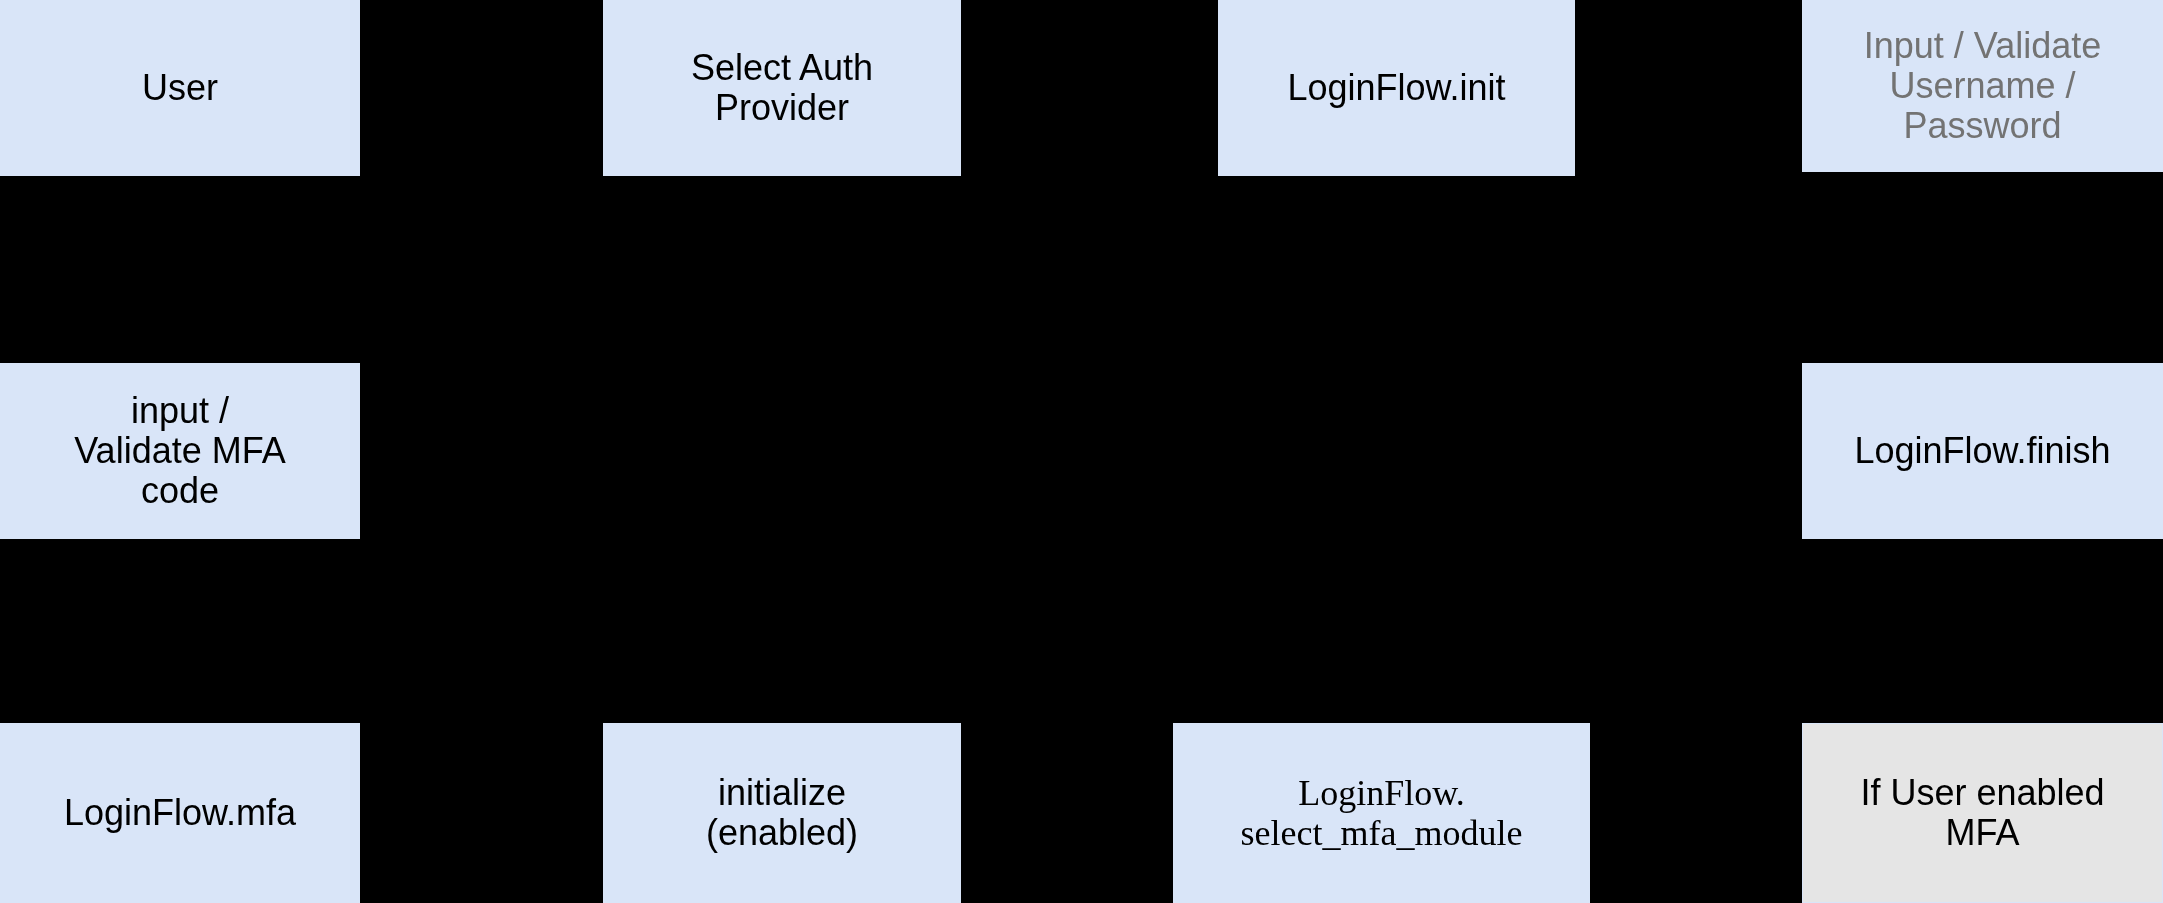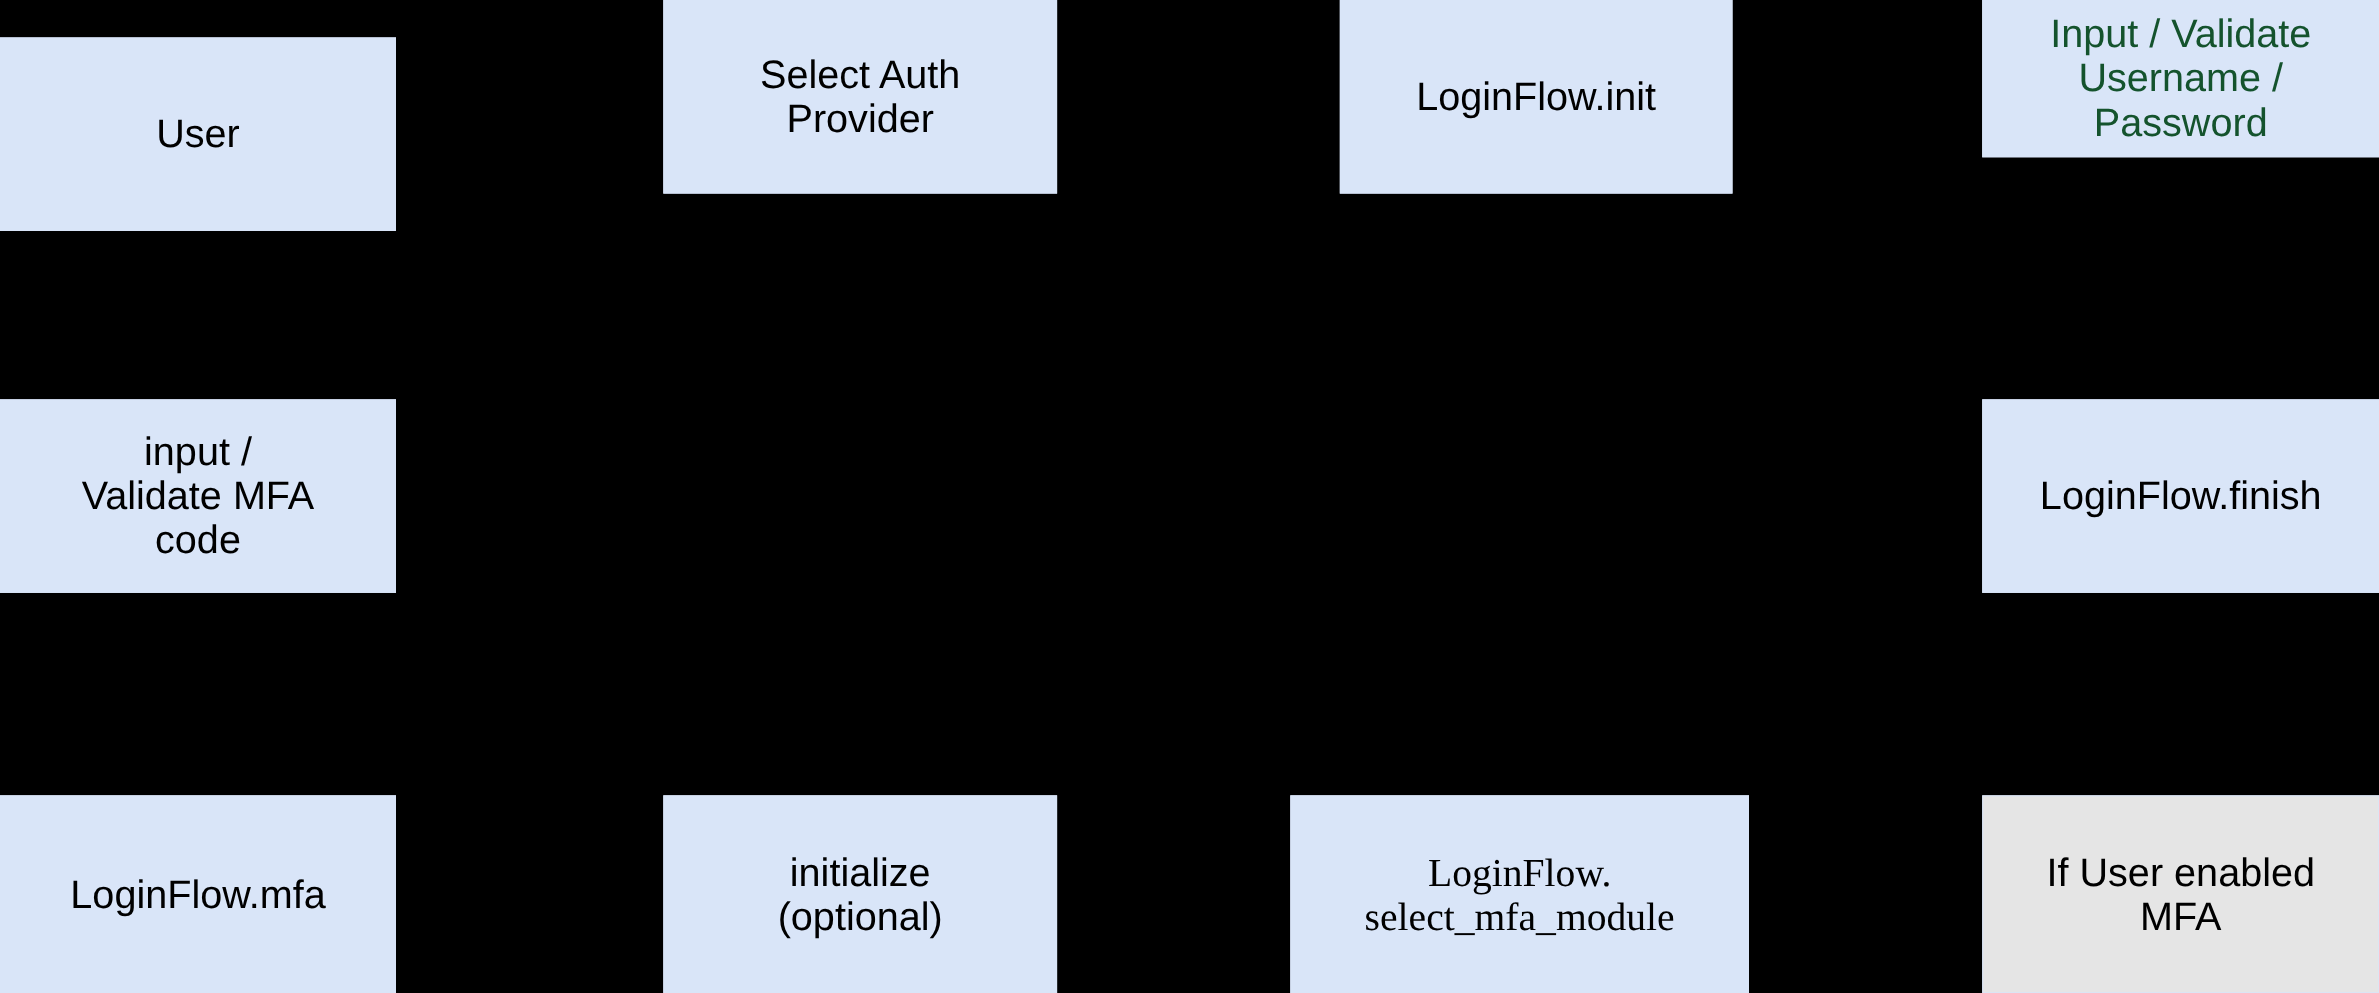--- a/index.html
+++ b/index.html
@@ -40,31 +40,31 @@
   .node-label {
     display: block;
     width: 100%;
     white-space: pre-line;
   }
 </style>
 </head>
 <body>
 
 <div id="diagram-canvas" style="width: 2163px; height: 903px; background: rgb(0, 0, 0);">
-    <div class="node" style="left: 0px; top: 0px; width: 360px; height: 176px; background: rgb(217, 229, 248); border-color: rgb(217, 229, 248); color: rgb(0, 0, 0); font-size: 36px; margin-top: 34px;"><span class="node-label">User</span></div>
+    <div class="node" style="left: 0px; top: 0px; width: 360px; height: 176px; background: rgb(217, 229, 248); border-color: rgb(217, 229, 248); color: rgb(0, 0, 0); font-size: 36px;"><span class="node-label">User</span></div>
     <div class="node" style="left: 603px; top: 0px; width: 358px; height: 176px; background: rgb(217, 229, 248); border-color: rgb(217, 229, 248); color: rgb(0, 0, 0); font-size: 36px;"><span class="node-label">Select Auth
 Provider</span></div>
     <div class="node" style="left: 1218px; top: 0px; width: 357px; height: 176px; background: rgb(217, 229, 248); border-color: rgb(217, 229, 248); color: rgb(0, 0, 0); font-size: 36px;"><span class="node-label">LoginFlow.init</span></div>
-    <div class="node" style="left: 1802px; top: 0px; width: 361px; height: 143px; background: rgb(217, 229, 248); border-color: rgb(217, 229, 248); color: #14532d; font-size: 36px;"><span class="node-label">Input / Validate
+    <div class="node" style="left: 1802px; top: 0px; width: 361px; height: 172px; background: rgb(217, 229, 248); border-color: rgb(217, 229, 248); color: #737373; font-size: 36px;"><span class="node-label">Input / Validate
 Username /
 Password</span></div>
     <div class="node" style="left: 0px; top: 363px; width: 360px; height: 176px; background: rgb(217, 229, 248); border-color: rgb(217, 229, 248); color: rgb(0, 0, 0); font-size: 36px; text-align: center;"><span class="node-label">input /
 Validate MFA
 code</span></div>
     <div class="node" style="left: 1802px; top: 363px; width: 361px; height: 176px; background: rgb(217, 229, 248); border-color: rgb(217, 229, 248); color: rgb(0, 0, 0); font-size: 36px;"><span class="node-label">LoginFlow.finish</span></div>
     <div class="node" style="left: 0px; top: 723px; width: 360px; height: 180px; background: rgb(217, 229, 248); border-color: rgb(217, 229, 248); color: rgb(0, 0, 0); font-size: 36px; text-align: center;"><span class="node-label">LoginFlow.mfa</span></div>
     <div class="node" style="left: 603px; top: 723px; width: 358px; height: 180px; background: rgb(217, 229, 248); border-color: rgb(217, 229, 248); color: rgb(0, 0, 0); font-size: 36px;"><span class="node-label">initialize
-(optional)</span></div>
+(enabled)</span></div>
     <div class="node" style="left: 1173px; top: 723px; width: 417px; height: 180px; background: rgb(217, 229, 248); border-color: rgb(217, 229, 248); color: rgb(0, 0, 0); font-size: 36px; font-family: Liberation Serif, serif;"><span class="node-label">LoginFlow.
 select_mfa_module</span></div>
     <div class="node" style="left: 1802px; top: 723px; width: 361px; height: 180px; background: #e5e5e5; border-color: rgb(217, 229, 248); color: rgb(0, 0, 0); font-size: 36px;"><span class="node-label">If User enabled
 MFA</span></div>
   </div>
 
 </body></html>

